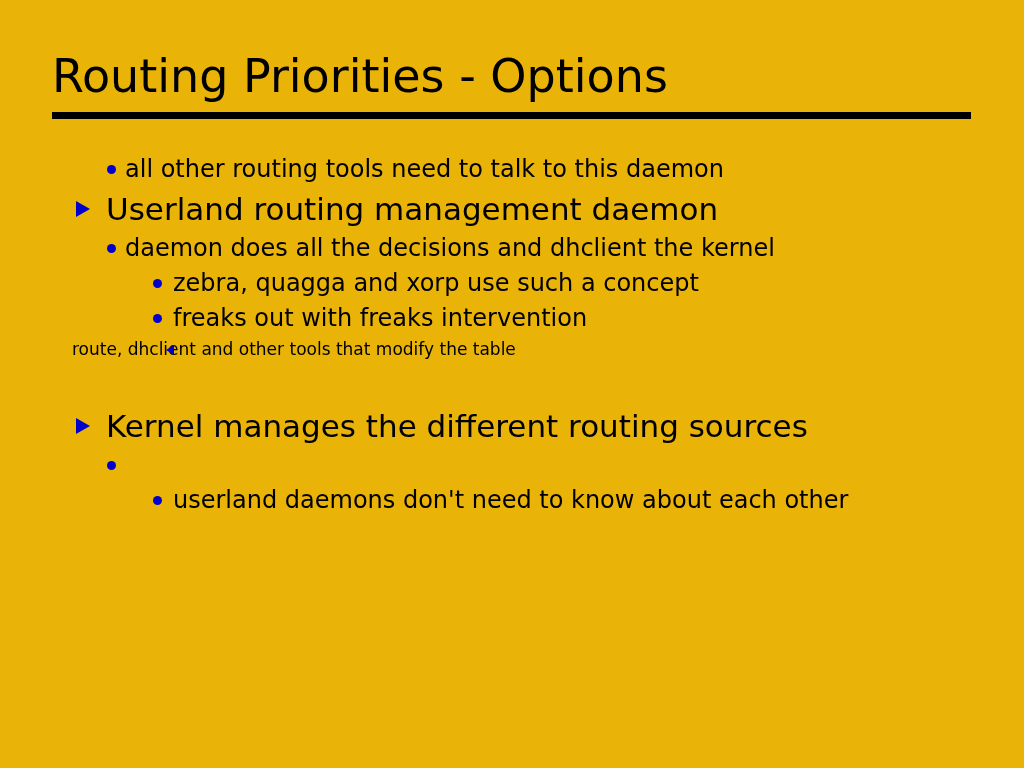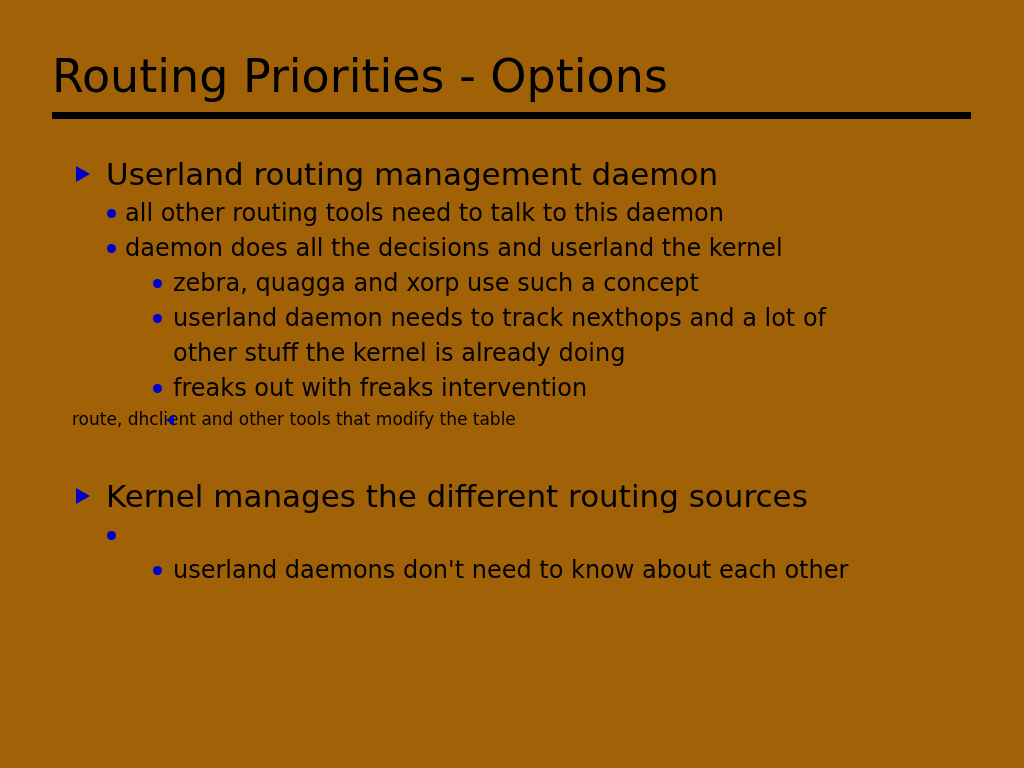--- a/index.html
+++ b/index.html
@@ -9,21 +9,21 @@
     background: #ffffff;
   }
   body {
     font-family: "DejaVu Sans", "Liberation Sans", sans-serif;
     color: #000000;
   }
   #slide {
     position: relative;
     width: 1024px;
     height: 768px;
-    background: #a16207;
+    background: #eab308;
     overflow: hidden;
   }
 
   
   #title-block {
     position: absolute;
     left: 52px;
     top: 48px;
     width: 920px;
   }
@@ -153,44 +153,40 @@
 
   <div id="title-block">
     <div id="slide-title">Routing Priorities - Options</div>
   </div>
   <div id="title-rule"></div>
 
   <div id="body-block">
 
     <div class="outline-group">
 
+      <div class="bullet-row lvl2">
+        <span class="bullet-marker"></span>
+        <span class="bullet-text">all other routing tools need to talk to this daemon</span>
+      </div>
+
       <div class="bullet-row lvl1">
         <span class="bullet-marker"></span>
         <span class="bullet-text">Userland routing management daemon</span>
       </div>
 
       <div class="bullet-row lvl2">
         <span class="bullet-marker"></span>
-        <span class="bullet-text">all other routing tools need to talk to this daemon</span>
-      </div>
-
-      <div class="bullet-row lvl2">
-        <span class="bullet-marker"></span>
-        <span class="bullet-text">daemon does all the decisions and userland the kernel</span>
+        <span class="bullet-text">daemon does all the decisions and dhclient the kernel</span>
       </div>
 
       <div class="bullet-row lvl3">
         <span class="bullet-marker"></span>
         <span class="bullet-text">zebra, quagga and xorp use such a concept</span>
       </div>
 
-      <div class="bullet-row lvl3">
-        <span class="bullet-marker"></span>
-        <span class="bullet-text">userland daemon needs to track nexthops and a lot of other stuff the kernel is already doing</span>
-      </div>
 
       <div class="bullet-row lvl3">
         <span class="bullet-marker"></span>
         <span class="bullet-text">freaks out with freaks intervention</span>
       </div>
 
       <div class="bullet-row lvl4">
         <span class="bullet-marker"></span>
         <span class="bullet-text">route, dhclient and other tools that modify the table</span>
       </div>

